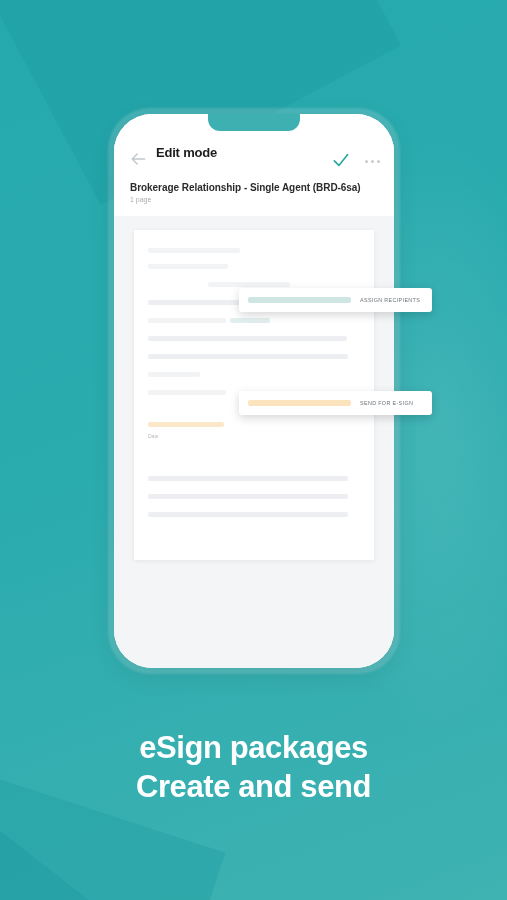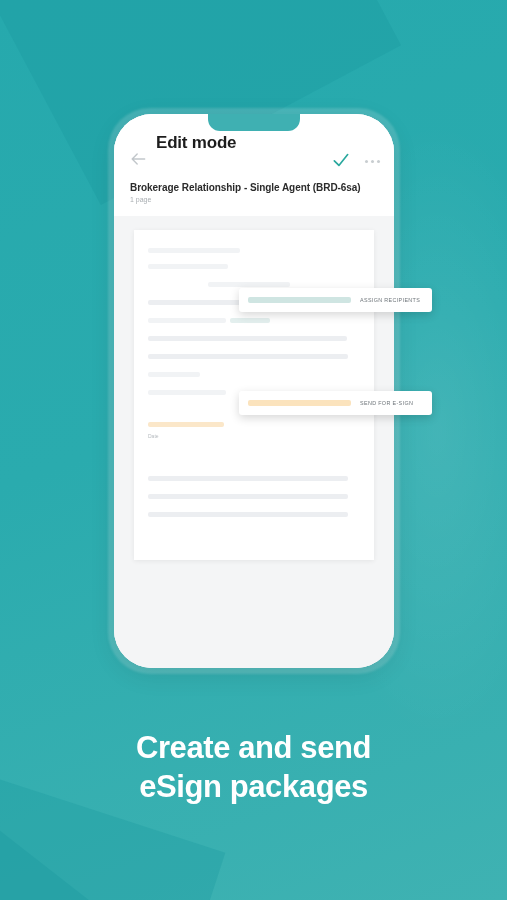--- a/index.html
+++ b/index.html
@@ -121,26 +121,26 @@
     box-sizing: border-box;
   }
   .back-icon {
     width: 20px;
     height: 20px;
     margin-right: 8px;
     margin-bottom: 3px;
     flex: 0 0 auto;
   }
   .appbar-title {
-    font-size: 17px;
+    font-size: 13px;
     font-weight: bold;
     color: #1d1d1d;
     letter-spacing: -.2px;
     flex: 1 1 auto;
-    margin-bottom: 19px;
+    margin-bottom: 12px;
   }
   .check-icon {
     width: 20px;
     height: 20px;
     margin-bottom: 2px;
     margin-right: 14px;
     flex: 0 0 auto;
   }
   .dots-icon {
     display: flex;
@@ -322,17 +322,17 @@
     <div class="bar mint"></div>
     <div class="cap">ASSIGN RECIPIENTS</div>
   </div>
 
   <div class="callout" id="callout-send">
     <div class="bar peach"></div>
     <div class="cap">SEND FOR E-SIGN</div>
   </div>
 
   <div class="caption">
+    <div>eSign packages</div>
     <div>Create and send</div>
-    <div>eSign packages</div>
   </div>
 
 </div>
 
 </body></html>

